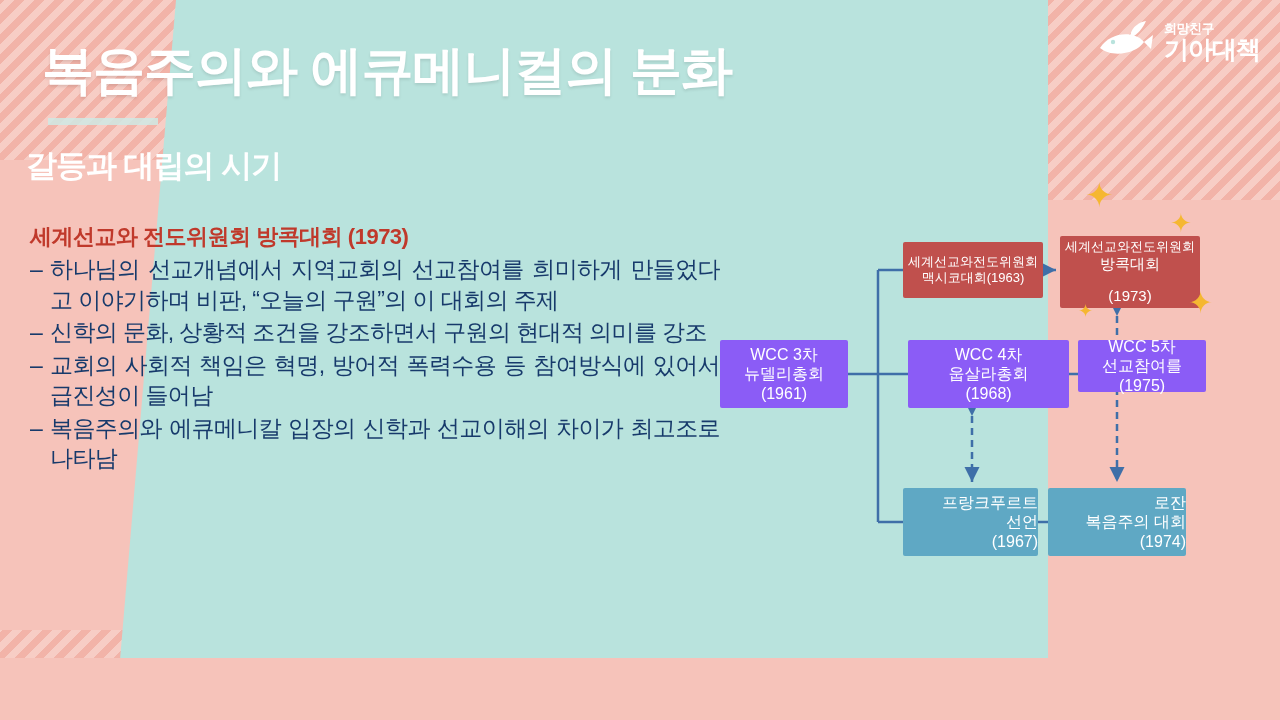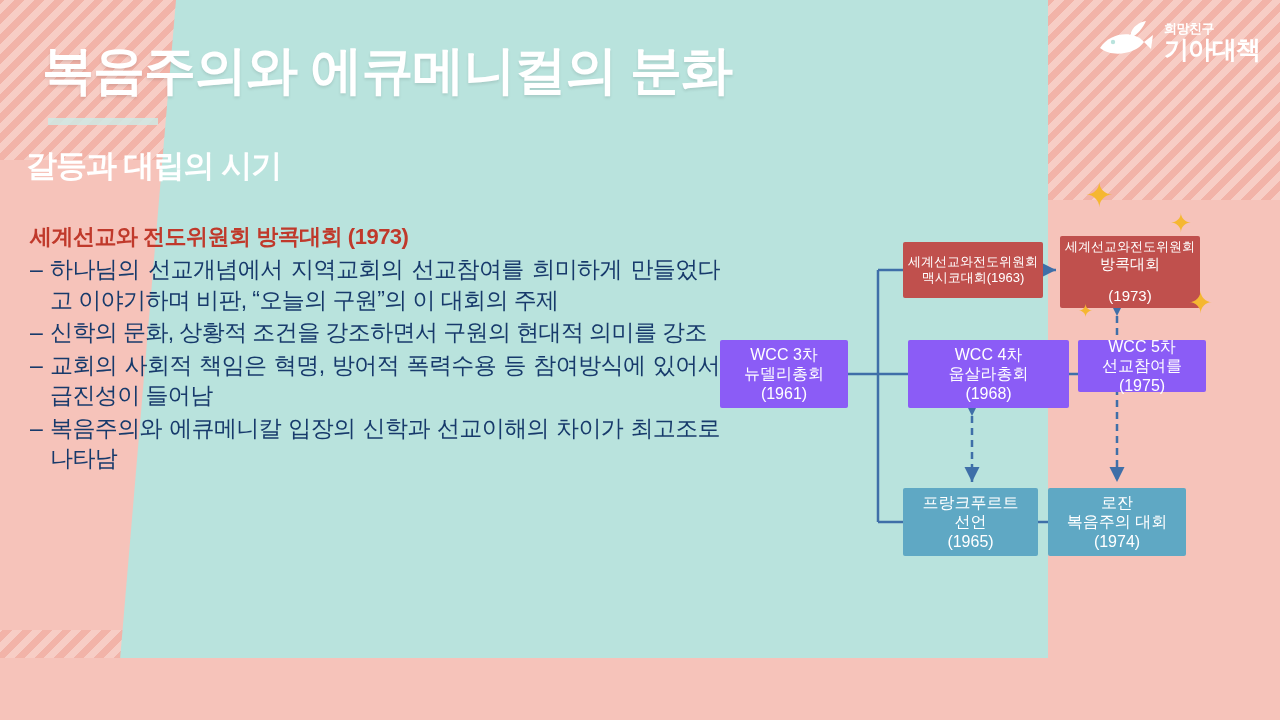--- a/index.html
+++ b/index.html
@@ -221,20 +221,21 @@
     white-space: nowrap;
   }
   .node-red {
     background: #c0504d;
   }
   .node-blue {
     background: #8b5cf6;
   }
   .node-lblue {
     background: #5fa8c4;
+    align-items: flex-end;
   }
   svg.links {
     position: absolute;
     left: 0;
     top: 0;
     width: 540px;
     height: 350px;
     overflow: visible;
   }
   .spark {
@@ -353,21 +354,21 @@
 
     <div class="node node-blue" style="left:378px; top:110px; width:128px; height:52px; font-size:16px;">
       <span class="ln">WCC 5차</span>
       <span class="ln">선교참여를</span>
       <span class="ln">(1975)</span>
     </div>
 
     <div class="node node-lblue" style="left:203px; top:258px; width:135px; height:68px; font-size:16px;">
       <span class="ln">프랑크푸르트</span>
       <span class="ln">선언</span>
-      <span class="ln">(1965)</span>
+      <span class="ln">(1967)</span>
     </div>
 
     <div class="node node-lblue" style="left:348px; top:258px; width:138px; height:68px; font-size:16px;">
       <span class="ln">로잔</span>
       <span class="ln">복음주의 대회</span>
       <span class="ln">(1974)</span>
     </div>
 
     <div class="spark" style="left:385px; top:-52px; font-size:34px;">✦</div>
     <div class="spark" style="left:470px; top:-20px; font-size:26px;">✦</div>

